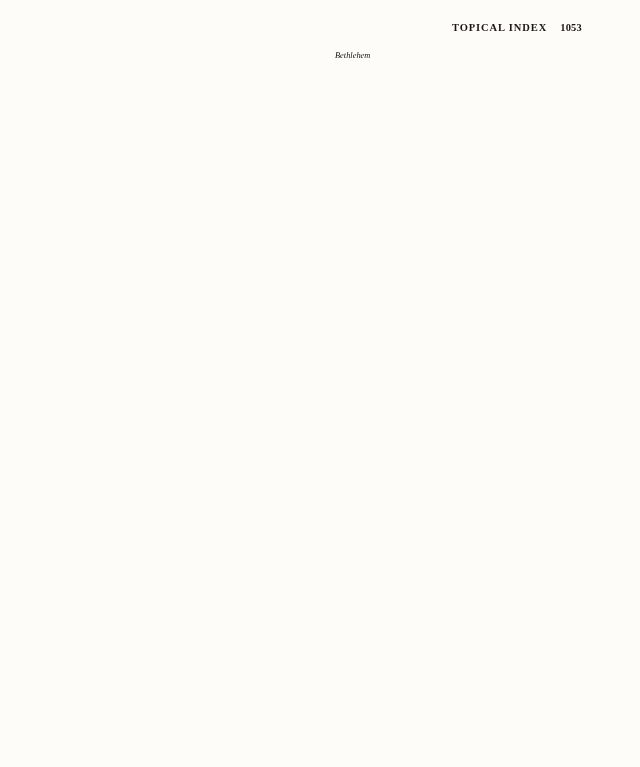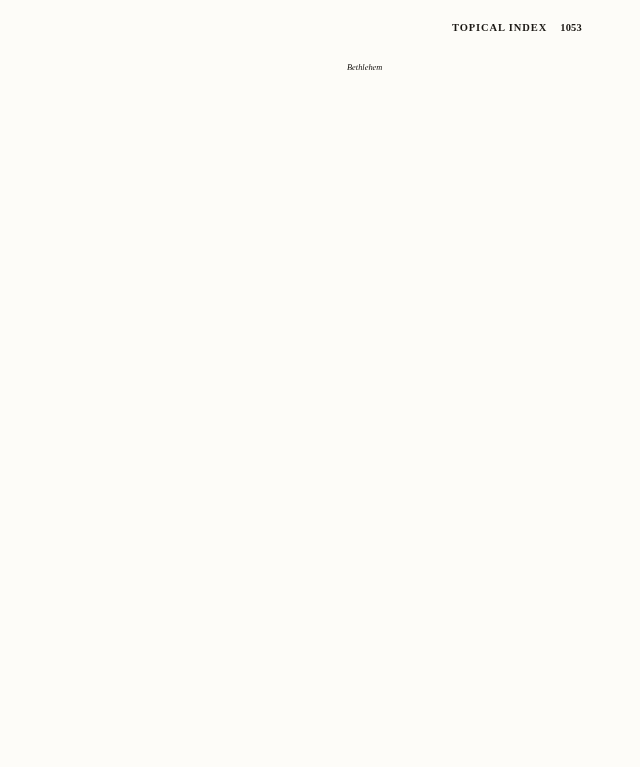--- a/index.html
+++ b/index.html
@@ -41,26 +41,26 @@
   }
   .running-head .rh-folio {
     font-weight: bold;
     margin-left: 13px;
     letter-spacing: 0.2px;
   }
 
   
   .columns {
     position: absolute;
-    top: 63px;
+    top: 51px;
     left: 88px;
     width: 492px;
     height: 700px;
     display: flex;
-    gap: 26px;
+    gap: 14px;
   }
   .col {
     width: 233px;
     flex: 0 0 233px;
   }
   .subhead {
     font-style: italic;
     font-size: 8.4px;
     line-height: 1.2;
     margin: 0 0 0.5px 0;

